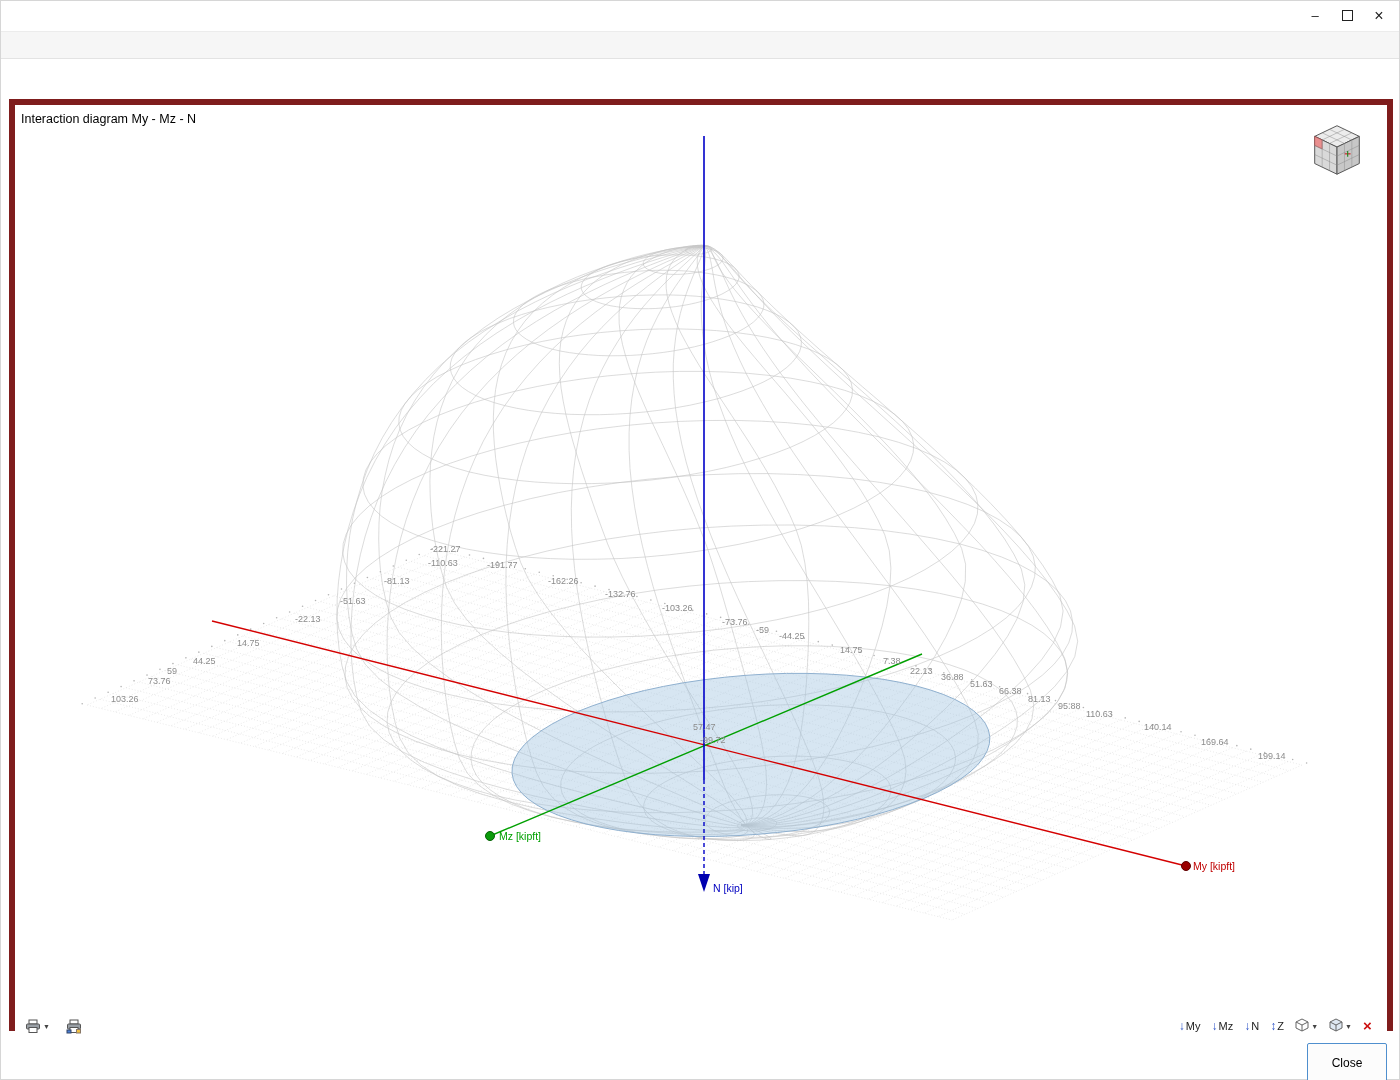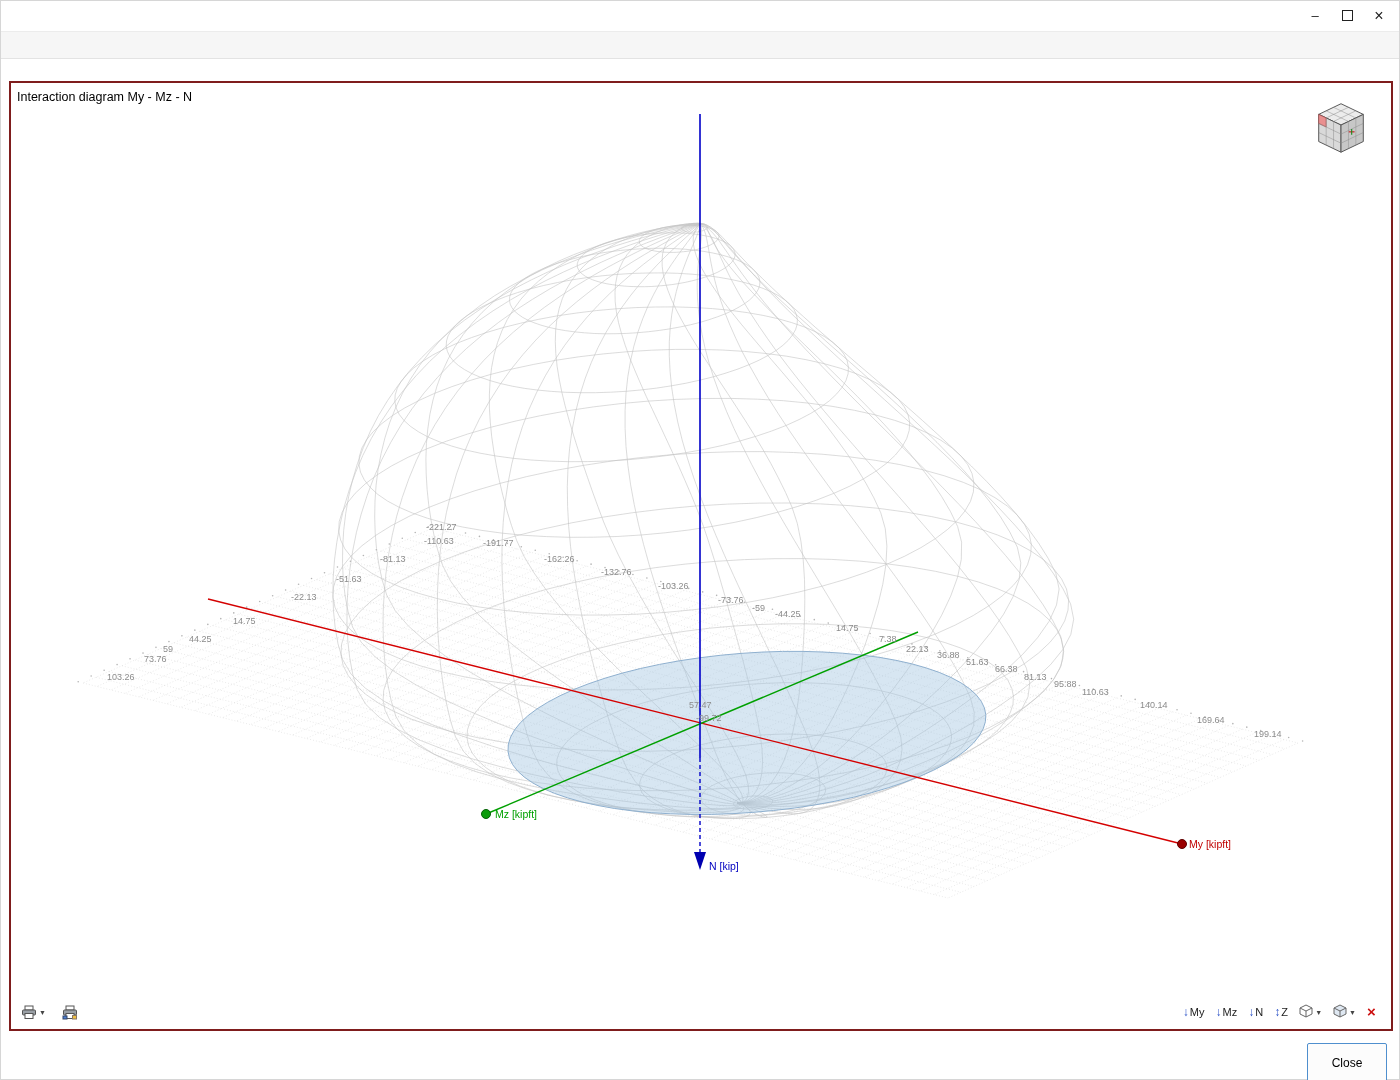--- a/index.html
+++ b/index.html
@@ -6,22 +6,22 @@
   body{width:1400px;height:1080px;position:relative;overflow:hidden;background:#fff;
        font-family:"Liberation Sans",sans-serif;color:#111}
   .window{position:absolute;inset:0;background:#fff;border:1px solid #d6d6d6;box-sizing:border-box}
   .titlebar{position:absolute;top:0;left:0;right:0;height:30px;background:#fff}
   .win-controls{position:absolute;right:4px;top:2px;display:flex}
   .win-btn{width:32px;height:25px;display:flex;align-items:center;justify-content:center;
            background:transparent;border:none;font-size:13px;color:#222;cursor:pointer}
   .maxbox{width:9px;height:9px;border:1.3px solid #222;display:block}
   .toolbar-strip{position:absolute;top:30px;left:0;right:0;height:26px;background:#f6f6f6;
                  border-top:1px solid #ececec;border-bottom:1px solid #e3e3e3}
-  .panel{position:absolute;left:8px;top:80px;width:1384px;height:950px;background:#fff;
-         border:2px solid #7f1d1d;box-sizing:border-box}
+  .panel{position:absolute;left:8px;top:98px;width:1384px;height:950px;background:#fff;
+         border:6px solid #7f1d1d;box-sizing:border-box}
   .panel-title{position:absolute;left:6px;top:7px;font-size:12.5px;color:#000;z-index:5}
   #scene{position:absolute;left:0;top:0;width:1382px;height:948px}
   .navcube{position:absolute;right:18px;top:12px;width:64px;height:64px;z-index:6;cursor:pointer}
   .tb-left{position:absolute;left:8px;bottom:7px;display:flex;gap:12px;align-items:center;z-index:6}
   .tb-right{position:absolute;right:8px;bottom:7px;display:flex;gap:7px;align-items:center;z-index:6}
   .tbtn{display:flex;align-items:center;gap:1px;height:20px;min-width:18px;padding:1px 2px;
         background:transparent;border:none;font-size:9px;color:#222;cursor:pointer;font-family:inherit}
   .tbtn .arr{color:#2f55c8;font-size:12px;line-height:10px}
   .tbtn .lbl{font-size:11px;color:#222}
   .caret{font-size:7px;color:#444;margin-left:1px}

